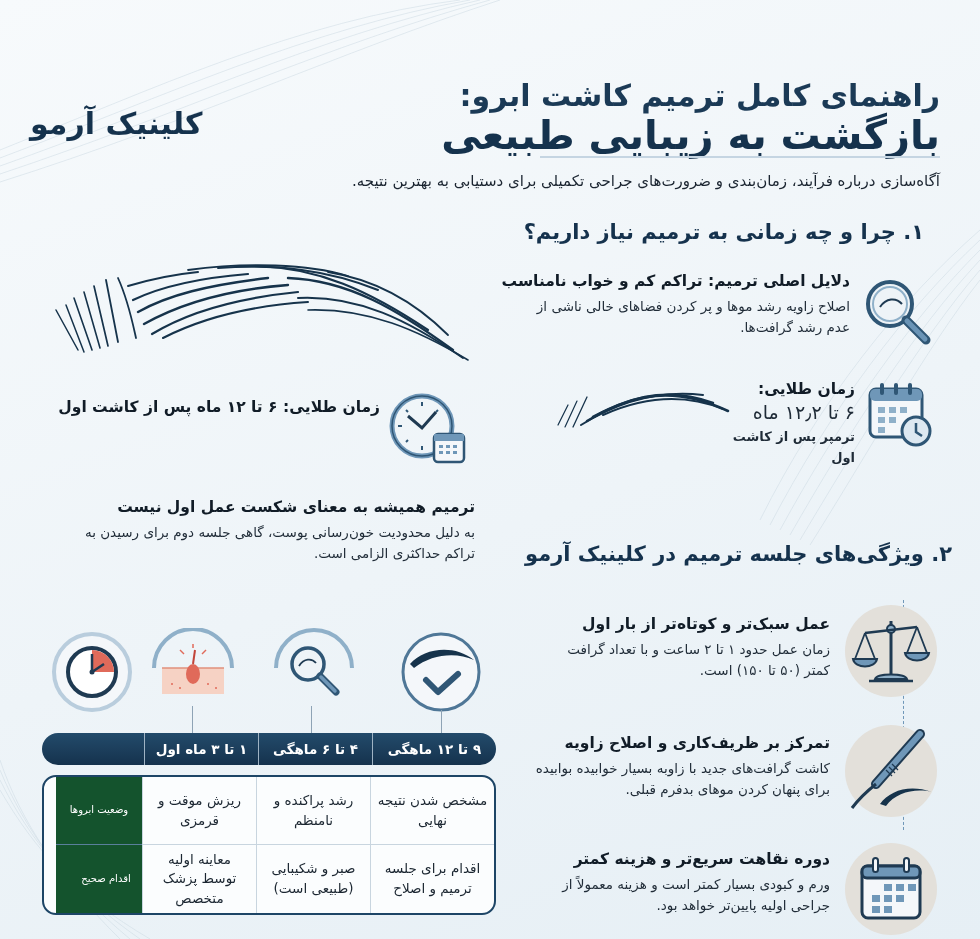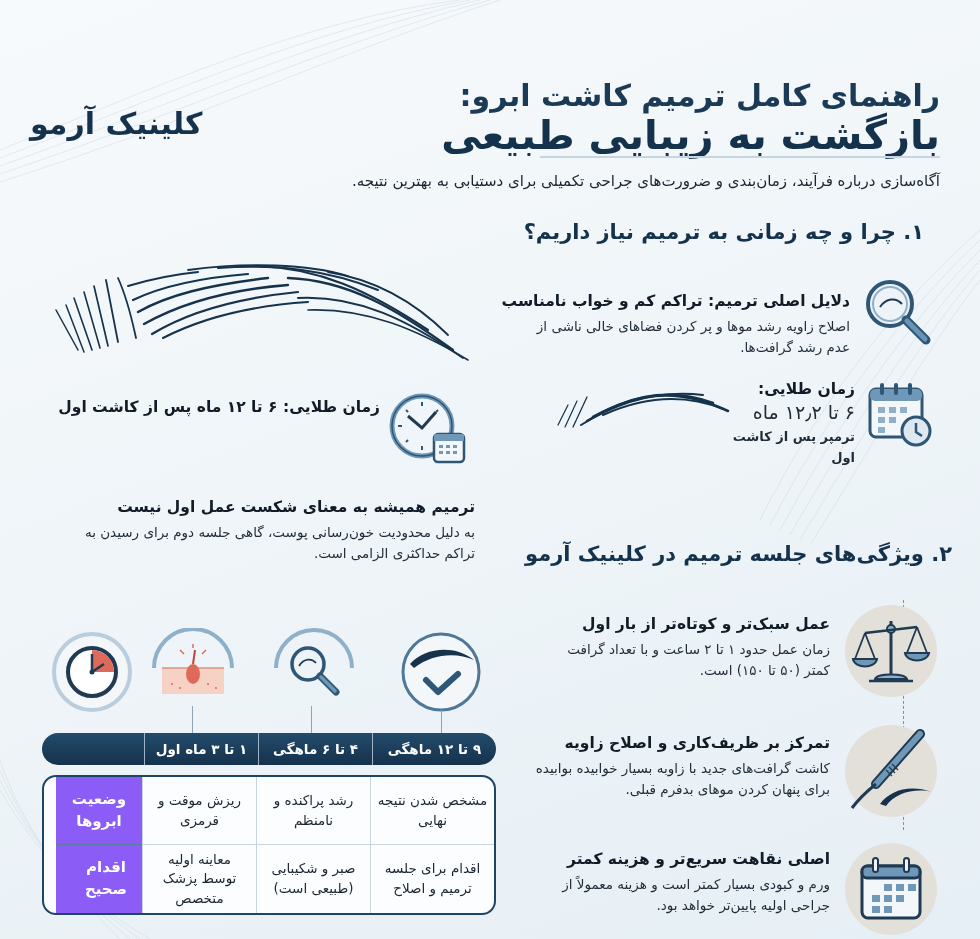--- a/index.html
+++ b/index.html
@@ -31,21 +31,21 @@
   }
   .tl-cell { color: #fff; font-weight: bold; font-size: 13.5px; display: flex; align-items: center; justify-content: center; border-left: 1px solid #9fb3c4; }
   .tl-cell:last-child { border-left: none; }
   .tbl {
     left: 42px; top: 775px; width: 454px; height: 140px; border-radius: 14px;
     border: 2px solid #1d4566; overflow: hidden; background: #fbfdfe;
     display: grid; grid-template-columns: 124px 114px 114px 86px; grid-template-rows: 1fr 1fr;
     direction: rtl;
   }
   .tbl .cell { display: flex; align-items: center; justify-content: center; text-align: center; font-size: 13.5px; color: #1b2631; line-height: 1.45; border-left: 1px solid #c8d5df; border-bottom: 1px solid #c8d5df; padding: 0 6px; }
-  .tbl .rowhead { background: #8b5cf6; color: #fff; font-size: 15px; font-weight: bold; border-left: none; border-bottom: 1px solid #5a7f9c; }
+  .tbl .rowhead { background: #14532d; color: #fff; font-size: 10px; font-weight: normal; border-left: none; border-bottom: 1px solid #5a7f9c; }
   .connector { width: 1px; background: #8ea3b5; }
 </style>
 </head>
 <body>
 
 <svg class="bg-waves" width="980" height="939" viewBox="0 0 980 939">
   <g fill="none" stroke="#c9d6e1" stroke-width="0.6" opacity="0.8">
     <path d="M0 150 C 150 90, 300 20, 460 0"></path>
     <path d="M0 158 C 160 98, 310 28, 470 0"></path>
     <path d="M0 166 C 170 106, 320 36, 480 0"></path>
@@ -99,21 +99,21 @@
 
 <div class="abs icon-box" style="right:42px; top:272px; width:80px; height:80px;">
   <svg width="76" height="76" viewBox="0 0 76 76">
     <circle cx="30" cy="30" r="22" fill="#eef3f7" stroke="#2f5675" stroke-width="4"></circle>
     <circle cx="30" cy="30" r="17" fill="none" stroke="#8fb0c9" stroke-width="2"></circle>
     <path d="M20 33 C 26 24, 36 23, 42 30" stroke="#1f3a52" stroke-width="2" fill="none"></path>
     <path d="M46 46 L 66 66" stroke="#2f5675" stroke-width="9" stroke-linecap="round"></path>
     <path d="M47 47 L 65 65" stroke="#6a94b6" stroke-width="5" stroke-linecap="round"></path>
   </svg>
 </div>
-<div class="abs" style="right:130px; top:292px; width:330px;">
+<div class="abs" style="right:130px; top:272px; width:330px;">
   <div class="item-title">دلایل اصلی ترمیم: تراکم کم و خواب نامناسب</div>
   <div class="item-body" style="margin-top:6px;">اصلاح زاویه رشد موها و پر کردن فضاهای خالی ناشی از عدم رشد گرافت‌ها.</div>
 </div>
 
 <svg class="abs" style="left:553px; top:375px;" width="180" height="60" viewBox="0 0 180 60">
   <g stroke="#16334b" stroke-linecap="round" fill="none">
     <path d="M5 50 L 15 30" stroke-width="1.2"></path>
     <path d="M12 52 L 24 26" stroke-width="1.2"></path>
     <path d="M20 52 L 34 22" stroke-width="1.3"></path>
     <path d="M28 50 C 60 30, 100 14, 150 20" stroke-width="2"></path>
@@ -232,21 +232,21 @@
         <rect x="52" y="30" width="8" height="7"></rect>
       <rect x="16" y="41" width="8" height="7"></rect>
         <rect x="28" y="41" width="8" height="7"></rect>
         <rect x="40" y="41" width="8" height="7"></rect>
       <rect x="16" y="52" width="8" height="7"></rect>
         <rect x="28" y="52" width="8" height="7"></rect>
     </g>
   </svg>
 </div>
 <div class="abs" style="right:150px; top:850px; width:300px;">
-  <div class="item-title">اصلی نقاهت سریع‌تر و هزینه کمتر</div>
+  <div class="item-title">دوره نقاهت سریع‌تر و هزینه کمتر</div>
   <div class="item-body" style="margin-top:6px;">ورم و کبودی بسیار کمتر است و هزینه معمولاً از جراحی اولیه پایین‌تر خواهد بود.</div>
 </div>
 
 <div class="abs" style="left:396px; top:630px; width:90px; height:90px;">
   <svg width="90" height="90" viewBox="0 0 90 90">
     <circle cx="45" cy="42" r="38" fill="#f4f7fa" stroke="#4f7797" stroke-width="3"></circle>
     <path d="M14 34 C 28 18, 58 14, 78 30 C 60 22, 36 24, 18 38 Z" fill="#16334b"></path>
     <path d="M30 50 L 42 62 L 62 44" stroke="#2f5675" stroke-width="6" fill="none" stroke-linecap="round" stroke-linejoin="round"></path>
   </svg>
 </div>

